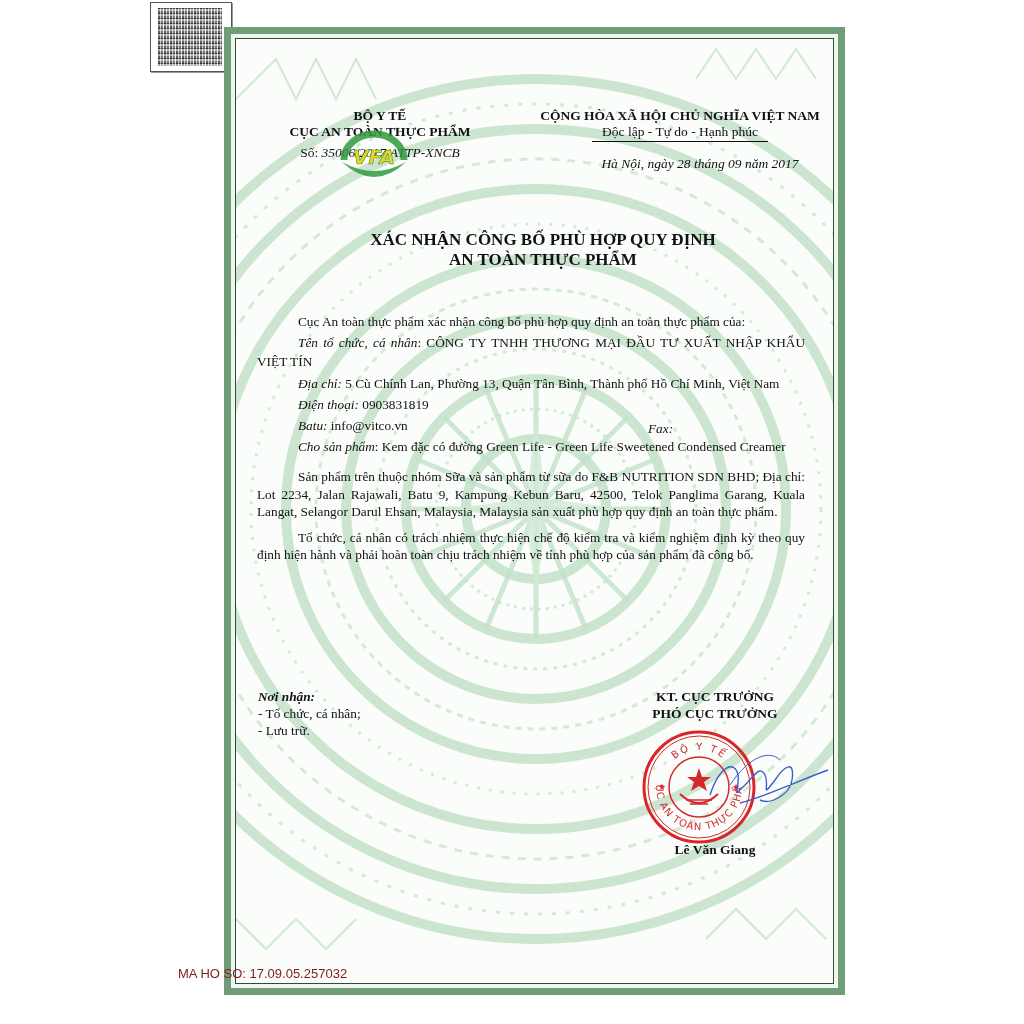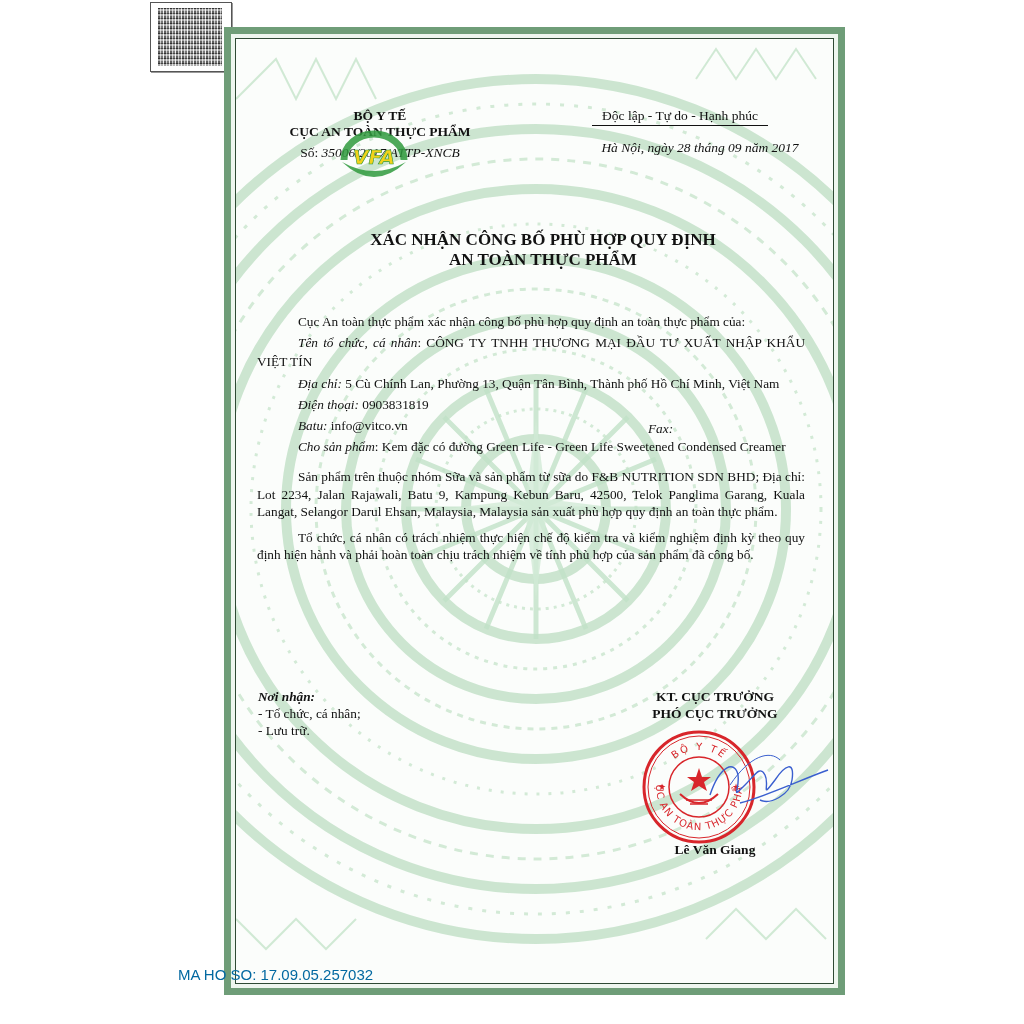--- a/index.html
+++ b/index.html
@@ -26,21 +26,21 @@
     .hdr-right { left:520px; top:108px; width:320px; text-align:center; font-size:13.5px; line-height:16px; }
     .underline-bar { display:inline-block; border-bottom:1px solid #111; padding:0 10px 1px; }
     .title { left:273px; top:230px; width:540px; text-align:center; font-size:17px; line-height:20px; font-weight:bold; }
     .body { position:absolute; left:257px; top:312px; width:548px; font-size:13.3px; line-height:19.2px; text-align:justify; }
     .body p { margin:0; }
     .ind { text-indent:41px; }
     .gap4 { margin-top:2px !important; }
     .recv { left:258px; top:688px; font-size:13.3px; line-height:17px; }
     .sign { left:600px; top:688px; width:230px; text-align:center; font-size:13.5px; line-height:17px; font-weight:bold; }
     .signer { left:600px; top:842px; width:230px; text-align:center; font-size:13.5px; font-weight:bold; }
-    .maho { left:178px; top:966px; font-family:"Liberation Sans", sans-serif; font-size:15px; color:#0369a1; }
+    .maho { left:178px; top:966px; font-family:"Liberation Sans", sans-serif; font-size:13px; color:#7f1d1d; }
     .logo { position:absolute; left:334px; top:130px; width:80px; height:56px; }
     .stamp { position:absolute; left:640px; top:728px; width:118px; height:118px; }
     .sig { position:absolute; left:700px; top:745px; width:130px; height:70px; }
   </style>
 </head>
 <body>
 
 <div class="qr">
   <div class="qr-inner"></div>
 </div>
@@ -95,20 +95,21 @@
     </div>
   </div>
 
   <svg class="logo" viewBox="0 0 80 56">
     <path d="M10 30 A30 26 0 1 1 70 30" fill="none" stroke="#2f9a3d" stroke-width="7" opacity="0.85"></path>
     <path d="M8 32 Q40 62 72 32 Q40 50 8 32Z" fill="#2f9a3d" opacity="0.85"></path>
     <text x="40" y="34" text-anchor="middle" font-family="DejaVu Sans, sans-serif" font-weight="bold" font-style="italic" font-size="20" fill="#f2d21a" stroke="#2f9a3d" stroke-width="0.6">VFA</text>
   </svg>
 
   <div class="t hdr-right">
+    <div class="b">CỘNG HÒA XÃ HỘI CHỦ NGHĨA VIỆT NAM</div>
     <div><span class="underline-bar">Độc lập - Tự do - Hạnh phúc</span></div>
     <div class="i" style="margin-top:14px; padding-left:40px;">Hà Nội, ngày 28 tháng 09 năm 2017</div>
   </div>
 
   <div class="t title">
     <div>XÁC NHẬN CÔNG BỐ PHÙ HỢP QUY ĐỊNH</div>
     <div>AN TOÀN THỰC PHẨM</div>
   </div>
 
   <div class="body">

